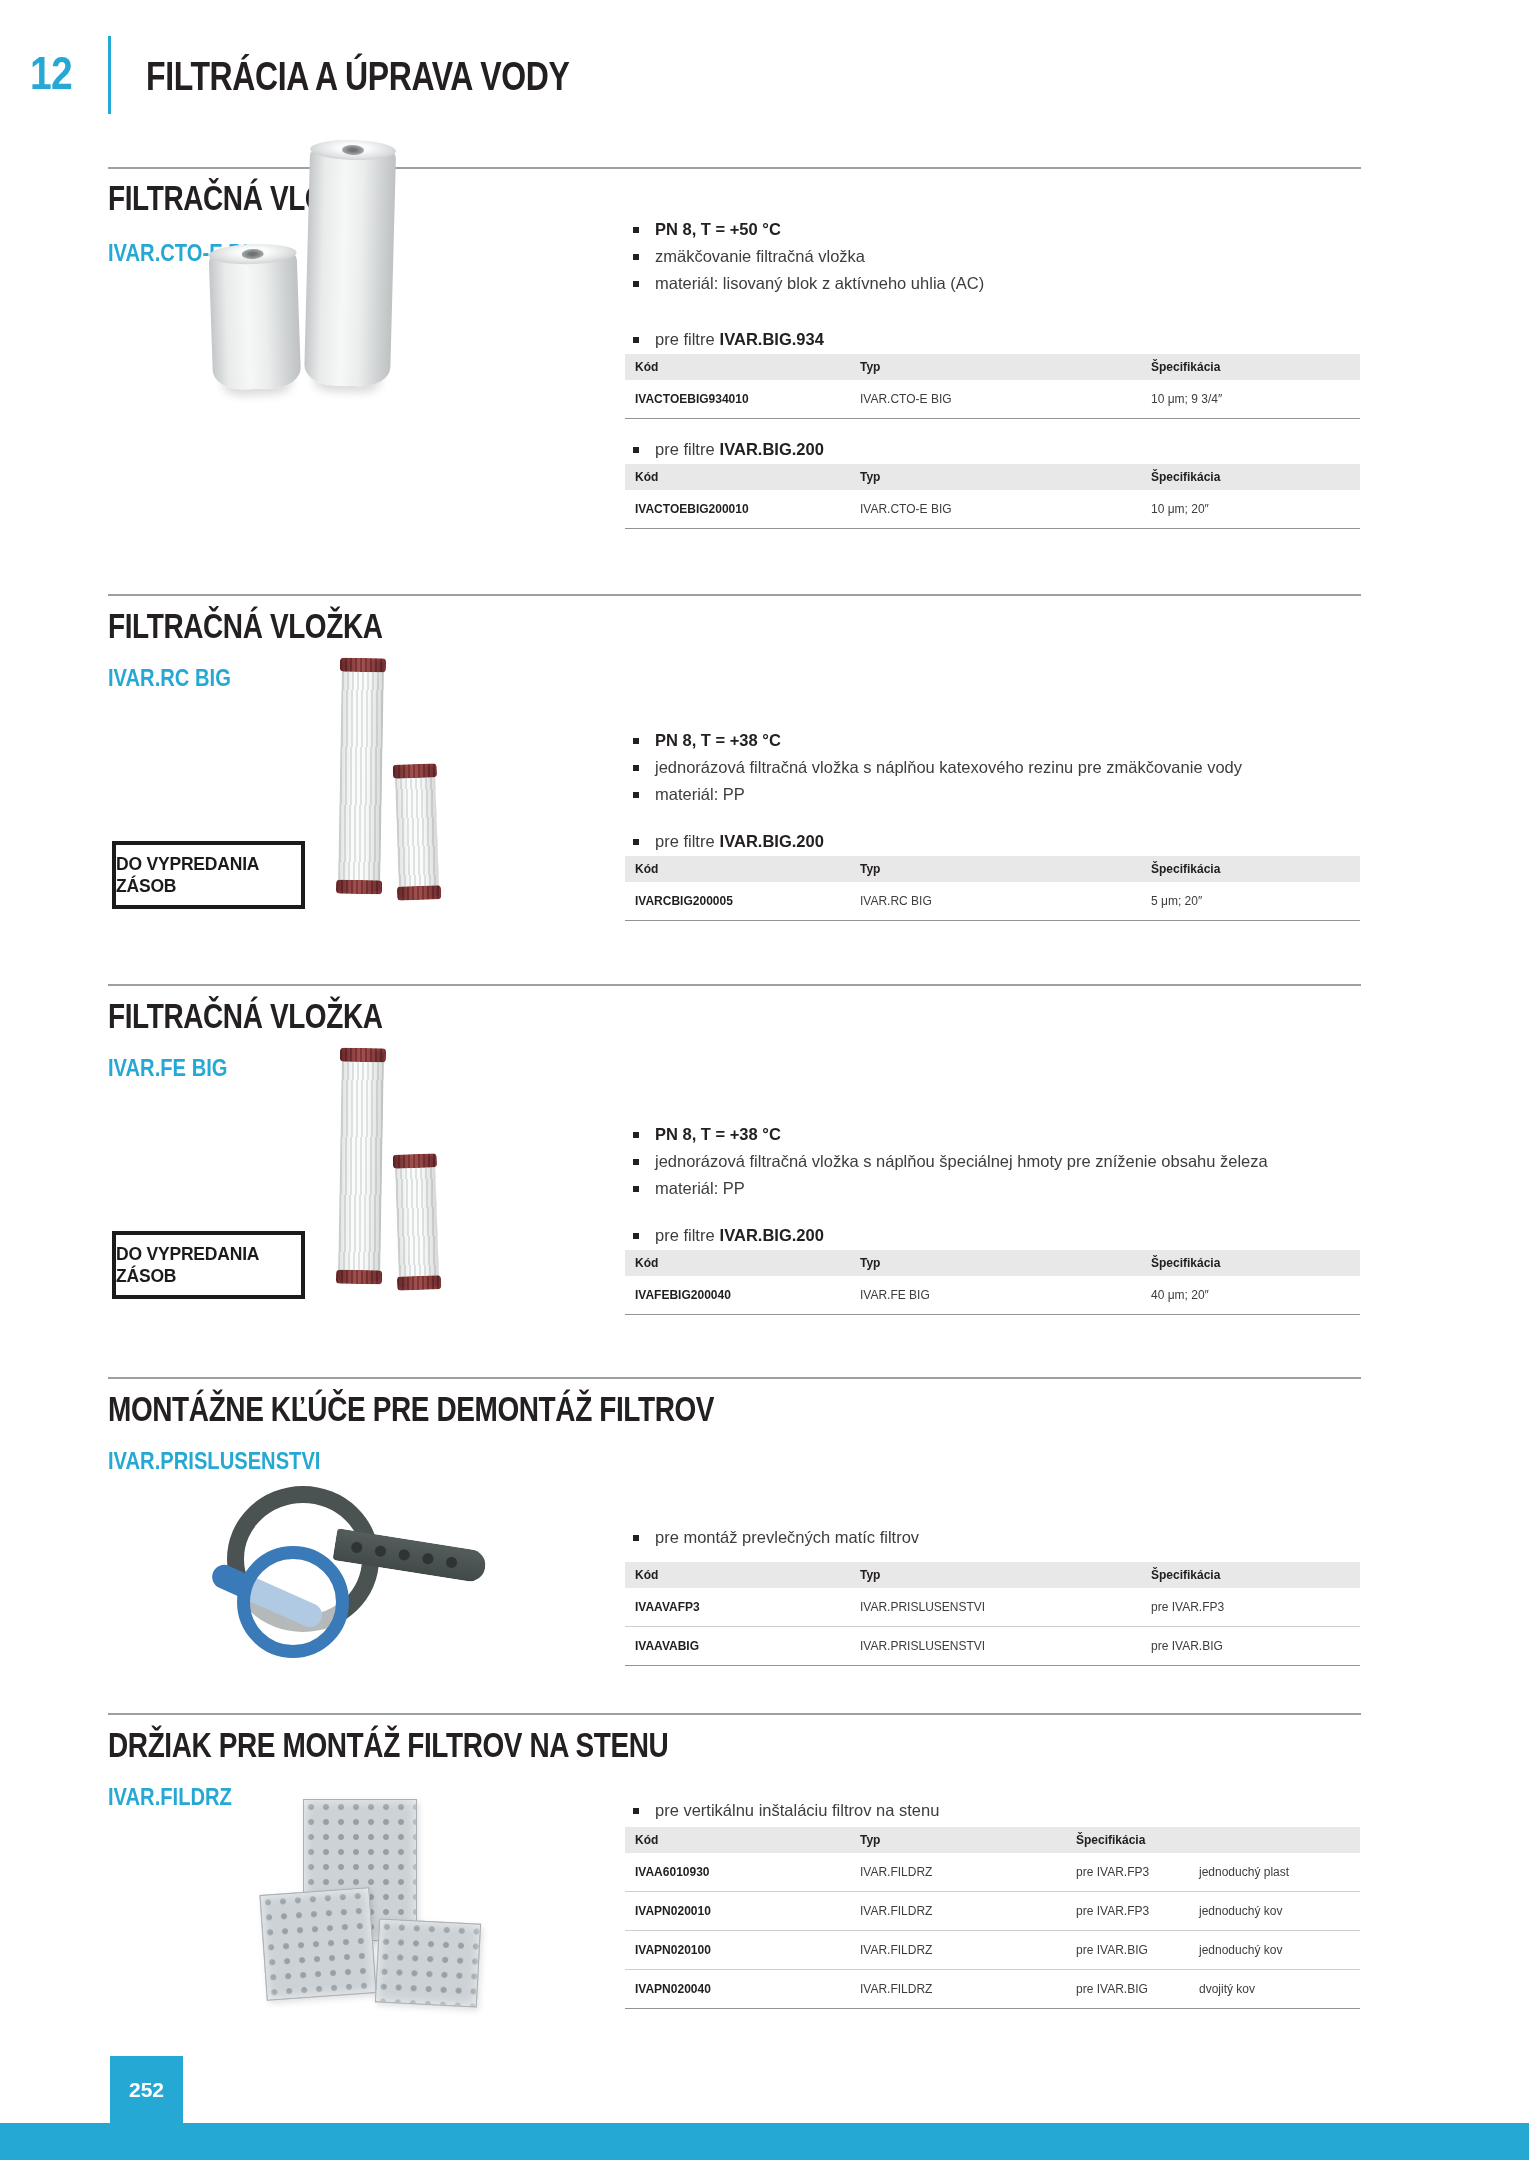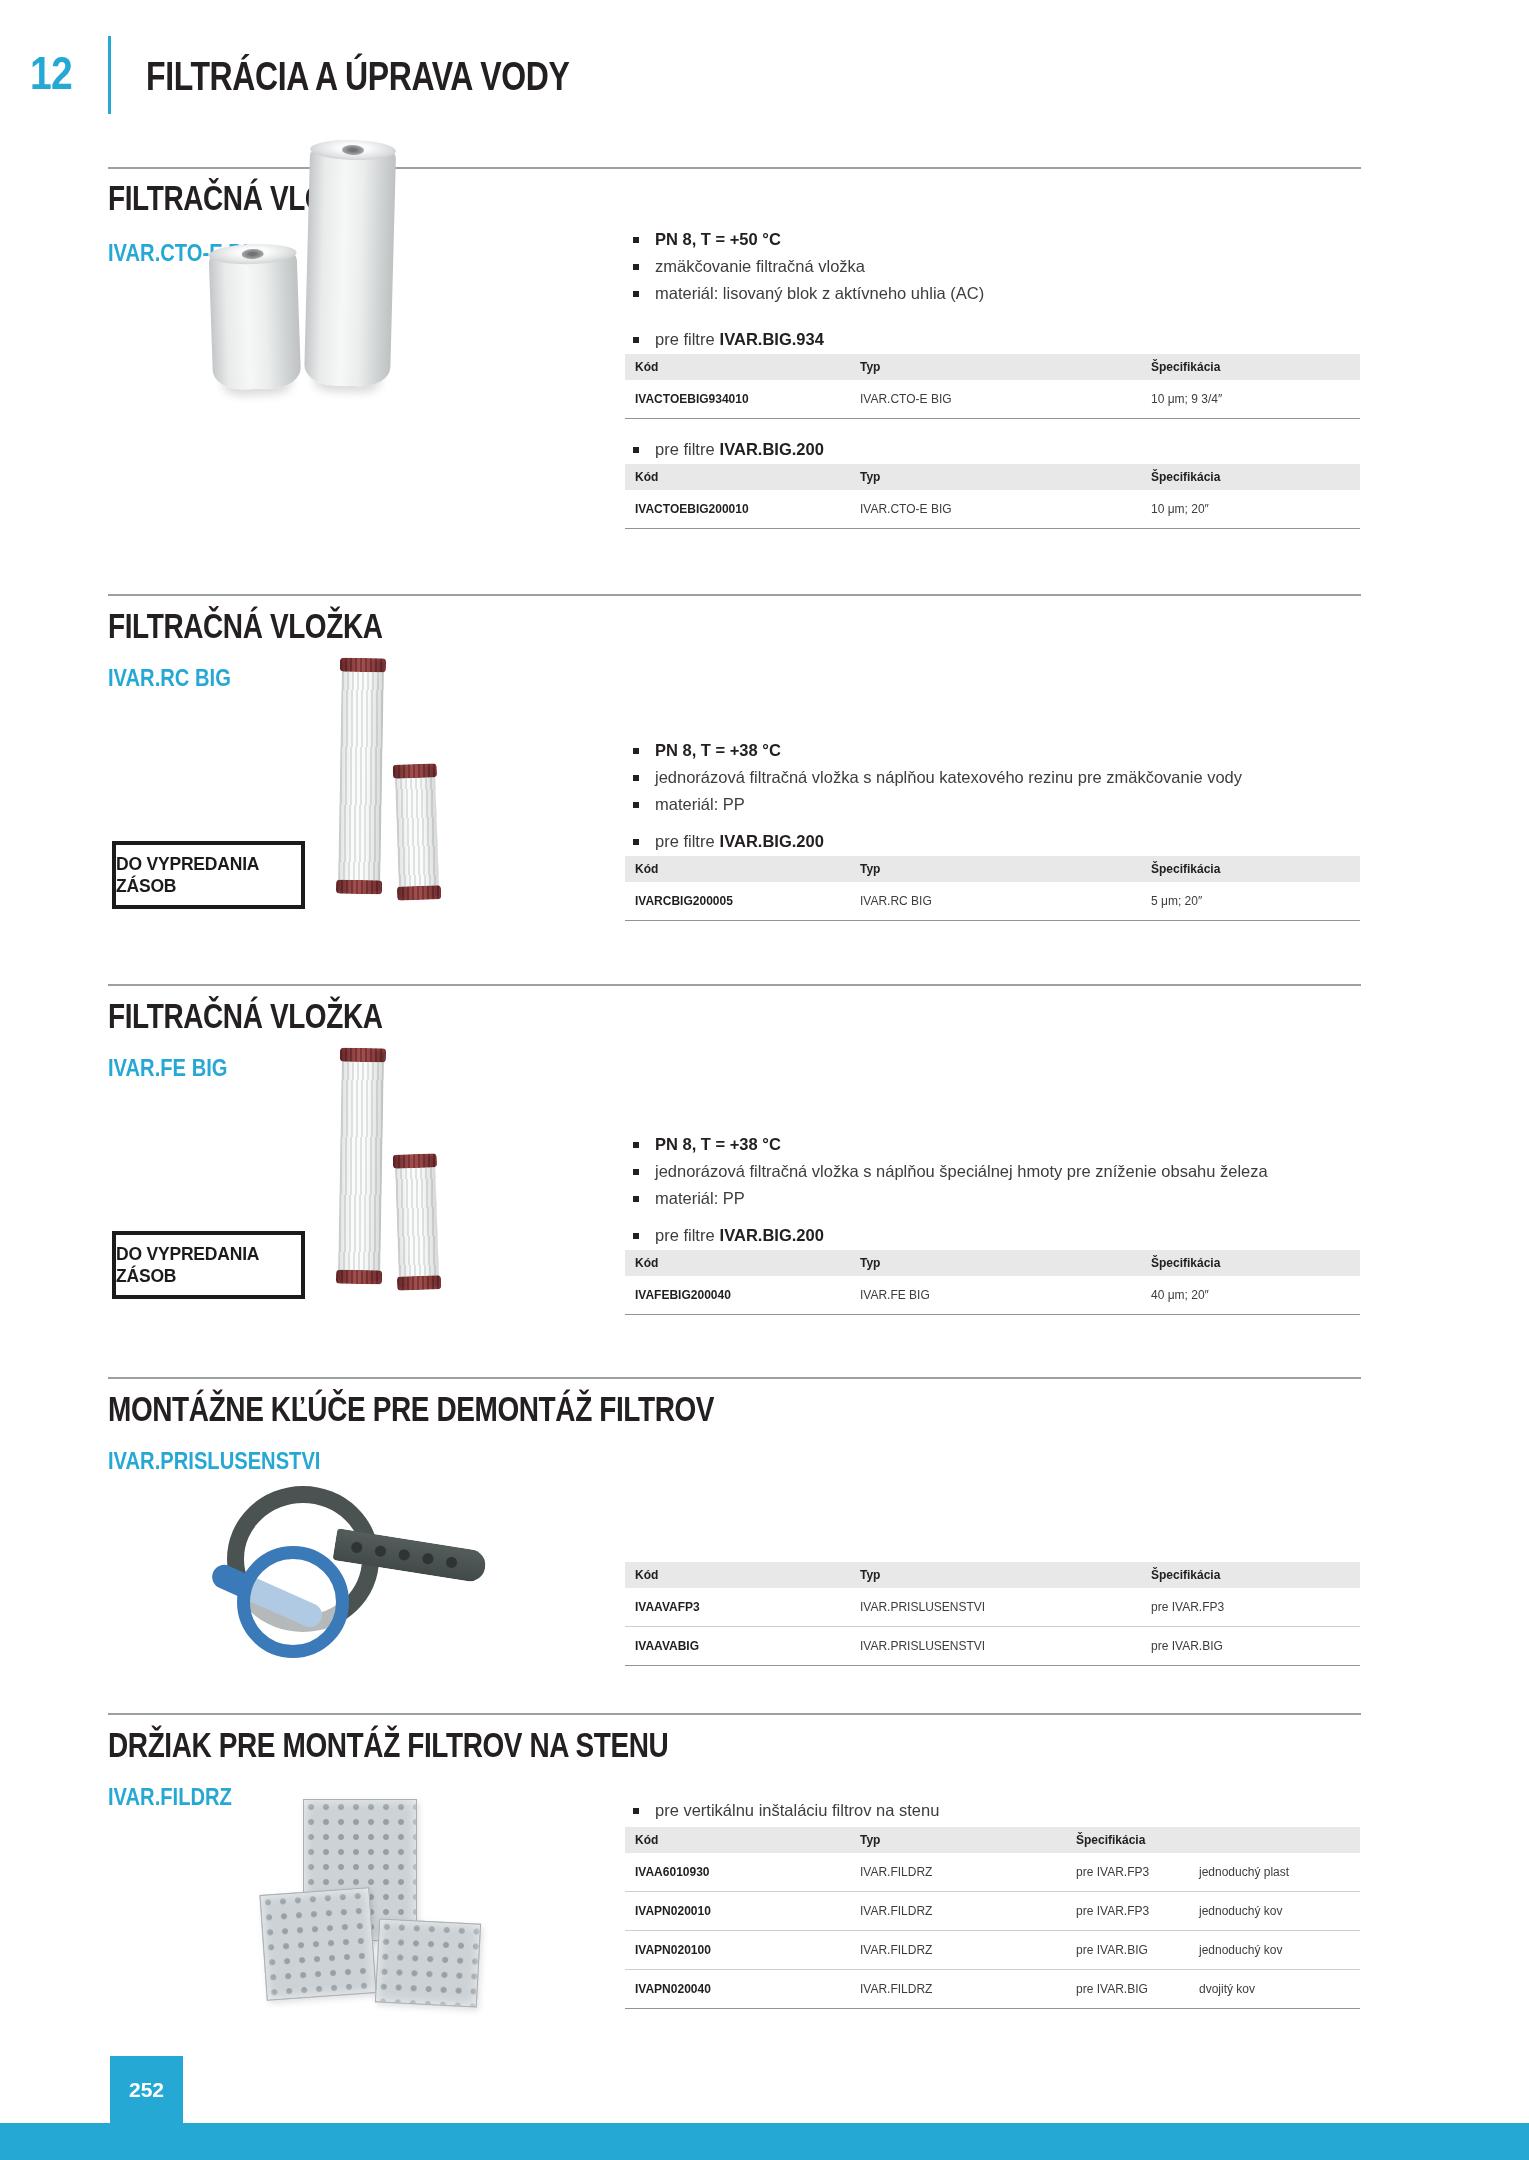--- a/index.html
+++ b/index.html
@@ -16,21 +16,21 @@
 
   
   .divider{position:absolute;left:108px;width:1253px;height:2px;background:#9aa0a3;}
   .sec-title{position:absolute;left:108px;font-size:35px;font-weight:bold;color:var(--ink);
              letter-spacing:-.5px;transform:scaleX(.8);transform-origin:left top;white-space:nowrap;}
   .sec-code{position:absolute;left:108px;font-size:24px;font-weight:bold;color:var(--cyan);
             transform:scaleX(.84);transform-origin:left top;white-space:nowrap;}
 
   .bullets{position:absolute;left:625px;width:735px;}
   .bullet{position:relative;padding-left:30px;font-size:16.5px;line-height:27px;color:var(--body);}
-  .bullet.bold{font-weight:bold;color:var(--ink);margin-top:10px;}
+  .bullet.bold{font-weight:bold;color:var(--ink);}
   .bullet .sq{position:absolute;left:8px;top:11px;width:6px;height:6px;background:var(--ink);}
   .pre-label{margin-right:5px;}
   .pre-line b{color:var(--ink);}
 
   .cat-table{position:absolute;left:625px;width:735px;border-collapse:collapse;table-layout:fixed;
              font-size:12px;}
   .cat-table th{background:#e8e8e8;text-align:left;font-weight:bold;color:var(--ink);
                 height:26px;padding:0 0 0 10px;}
   .cat-table td{height:38px;padding:0 0 0 10px;color:var(--body);border-bottom:1px solid #cfcfcf;
                 white-space:nowrap;overflow:hidden;}
@@ -273,20 +273,23 @@
   <div class="sec-title" style="top:1389px">MONTÁŽNE KĽÚČE PRE DEMONTÁŽ FILTROV</div>
   <div class="sec-code" style="top:1447px">IVAR.PRISLUSENSTVI</div>
 
   <div class="img" style="left:215px;top:1478px;width:275px;height:175px">
     <div class="wrench1-ring"></div>
     <div class="wrench1-handle"></div>
     <div class="wrench2-handle"></div>
     <div class="wrench2-ring"></div>
   </div>
 
+  <div class="bullets" style="top:1524px">
+      <div class="bullet"><span class="sq"></span><span>pre montáž prevlečných matíc filtrov</span></div>
+    </div>
 
   <table class="cat-table" style="top:1562px">
       <colgroup>
         <col style="width: 225px;">
         <col style="width: 291px;">
         <col style="width: 219px;">
       </colgroup>
       <thead>
         <tr>
           <th>Kód</th>

